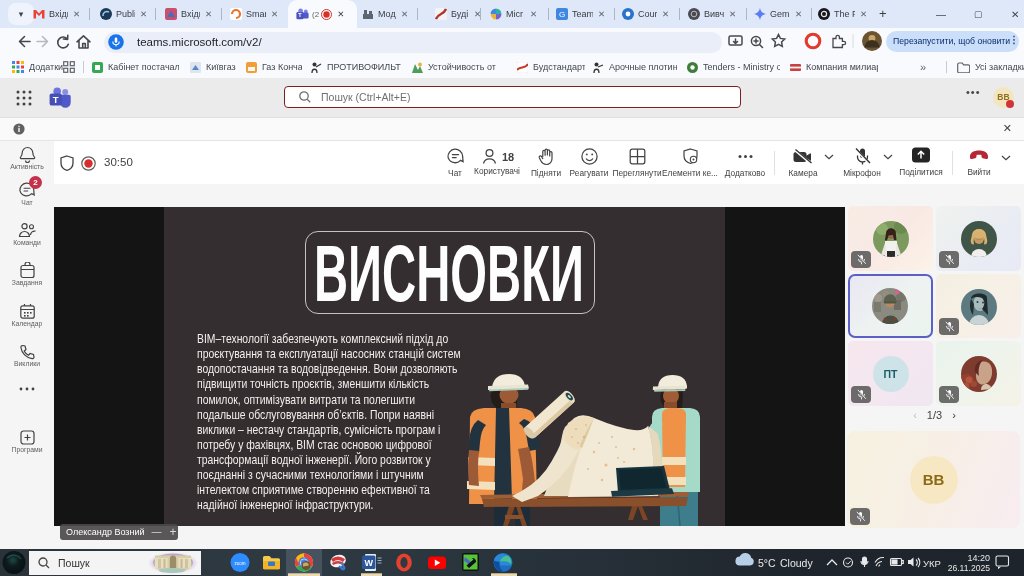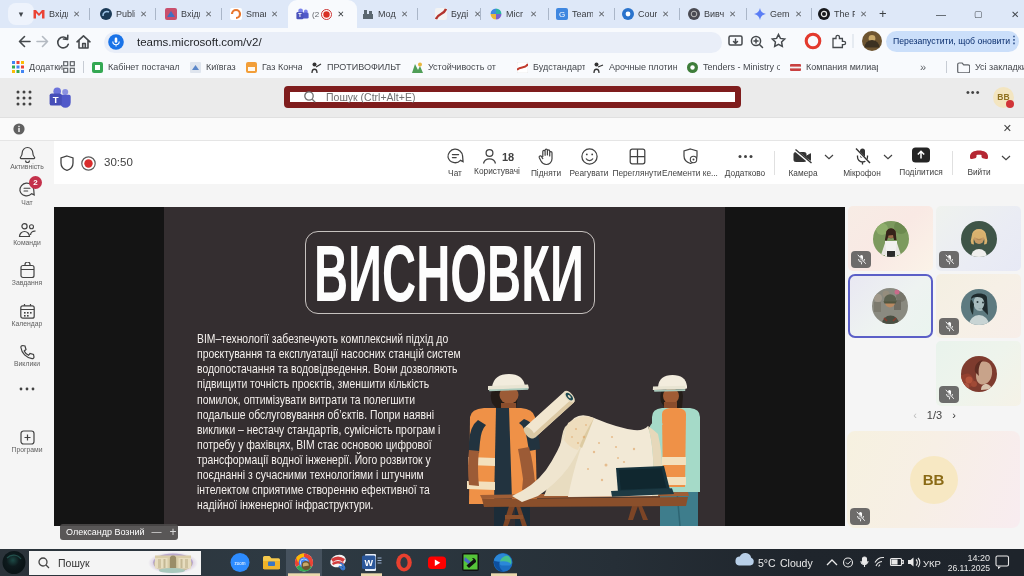--- a/index.html
+++ b/index.html
@@ -15,21 +15,21 @@
   .wbtn { position:absolute; top:9px; color:#41464c; font-size:10px; }
   
   #navbar { left:0; top:28px; width:1024px; height:28px; background:#f8fafd; }
   #addr { position:absolute; left:104px; top:3.5px; width:618px; height:21px; background:#e9eef8; border-radius:11px; }
   
   #bmbar { left:0; top:56px; width:1024px; height:22px; background:#f8fafd; font-size:9px; color:#44474c; }
   .bm { position:absolute; top:0; height:22px; display:flex; align-items:center; white-space:nowrap; }
   .bm .lbl { margin-left:5px; display:inline-block; overflow:hidden; white-space:nowrap; }
   
   #thdr { left:0; top:78px; width:1024px; height:40px; background:#ebebeb; border-bottom:1px solid #e0e0e0; }
-  #tsearch { position:absolute; left:284px; top:8px; width:457px; height:22px; background:#fff; border:6px solid #7f1d1d; border-radius:4px; display:flex; align-items:center; font-size:10.5px; color:#707070; }
+  #tsearch { position:absolute; left:284px; top:8px; width:457px; height:22px; background:#fff; border:1px solid #7f1d1d; border-radius:4px; display:flex; align-items:center; font-size:10.5px; color:#707070; }
   
   #announce { left:0; top:118px; width:1024px; height:23px; background:#fafafa; border-bottom:1px solid #e5e5e5; display:flex; align-items:center; font-size:10.2px; color:#292929; }
   
   #meetbar { left:54px; top:141px; width:970px; height:43px; background:#fff; }
   .mbtn { position:absolute; top:6px; text-align:center; color:#424242; font-size:8.3px; }
   .mbtn svg { display:block; margin:0 auto 2px; }
   .msep { position:absolute; top:10px; width:1px; height:24px; background:#e0e0e0; }
   
   #sidebar { left:0; top:141px; width:54px; height:408px; background:#f5f5f5; }
   .sitem { position:absolute; left:0; width:54px; text-align:center; color:#424242; }
@@ -705,20 +705,31 @@
     <div class="micbadge">
         <svg width="11" height="11" viewBox="0 0 11 11">
           <rect x="4" y="1" width="3" height="5.5" rx="1.5" fill="#fff"></rect>
           <path d="M2.5 5 a3 3 0 0 0 6 0 M5.5 8.5 v1.8" stroke="#fff" stroke-width="0.9" fill="none"></path>
           <path d="M1.5 1 L9.5 10" stroke="#6b6969" stroke-width="1.8"></path>
           <path d="M1.8 0.8 L9.8 9.8" stroke="#fff" stroke-width="0.9"></path>
         </svg>
       </div>
   </div>
 
+  <div class="tile" style="left:3px;top:157px;background:linear-gradient(135deg,#f6e6ee,#f4e7f0 50%,#efe7f2);">
+    <div class="av" style="left:24.5px;top:15px;width:36px;height:36px;background:#cde3e8;text-align:center;line-height:36px;font-size:10.5px;font-weight:bold;color:#1c5a68;">ПТ</div>
+    <div class="micbadge">
+        <svg width="11" height="11" viewBox="0 0 11 11">
+          <rect x="4" y="1" width="3" height="5.5" rx="1.5" fill="#fff"></rect>
+          <path d="M2.5 5 a3 3 0 0 0 6 0 M5.5 8.5 v1.8" stroke="#fff" stroke-width="0.9" fill="none"></path>
+          <path d="M1.5 1 L9.5 10" stroke="#6b6969" stroke-width="1.8"></path>
+          <path d="M1.8 0.8 L9.8 9.8" stroke="#fff" stroke-width="0.9"></path>
+        </svg>
+      </div>
+  </div>
 
   <div class="tile" style="left:91px;top:157px;background:linear-gradient(135deg,#e9f3ec,#eef4ec 50%,#f5f2e7);">
     <div class="av" style="left:24.5px;top:15px;width:36px;height:36px;">
       <svg width="36" height="36">
           <rect width="36" height="36" fill="#7e3b2e"></rect>
           <path d="M0 20 Q8 14 12 22 Q16 28 8 32 L0 32 Z" fill="#93402f"></path>
           <circle cx="8" cy="24" r="3.5" fill="#b3543c"></circle>
           <circle cx="13" cy="28" r="3" fill="#a04a36"></circle>
           <circle cx="5" cy="30" r="3" fill="#ab5340"></circle>
           <path d="M20 6 C28 4 32 10 31 18 C30 26 24 30 19 28 C15 26 14 20 16 14 C17 10 18 7 20 6 Z" fill="#c8a38a"></path>

